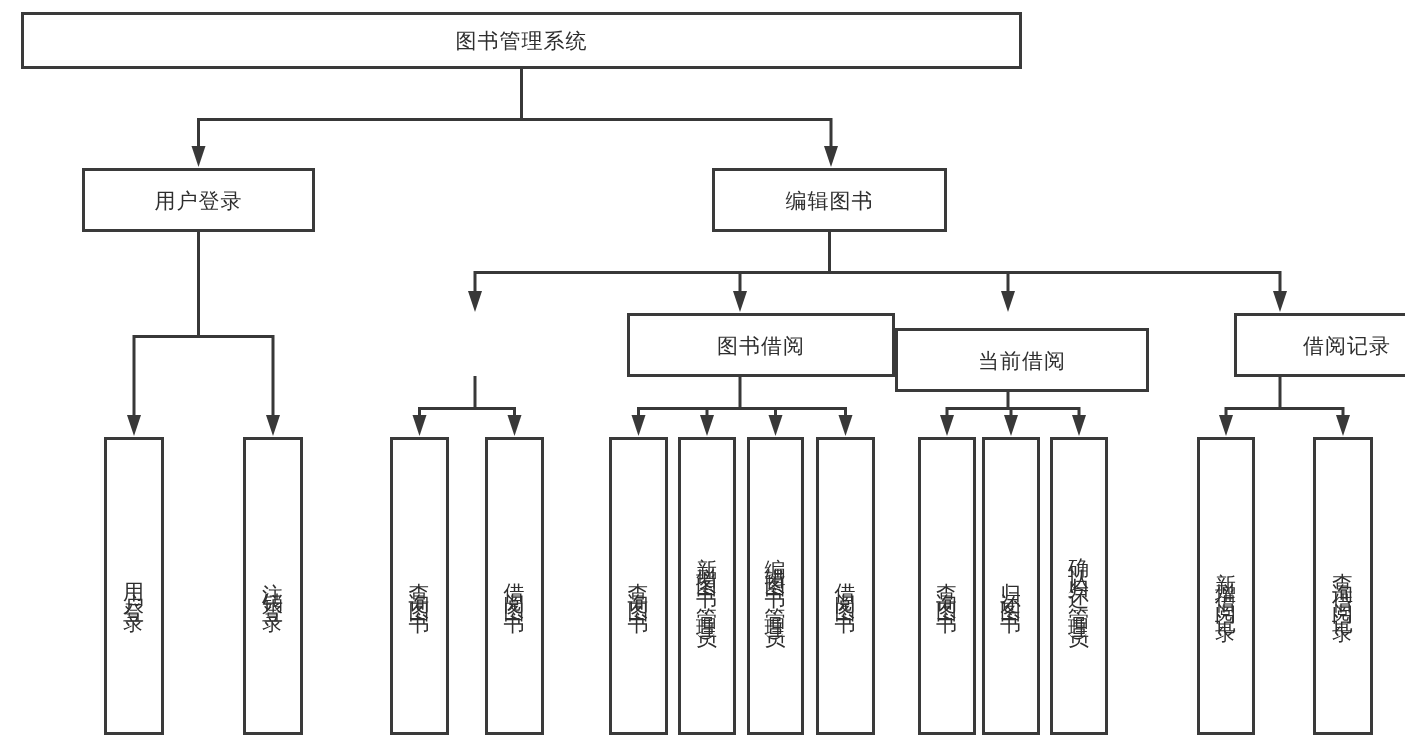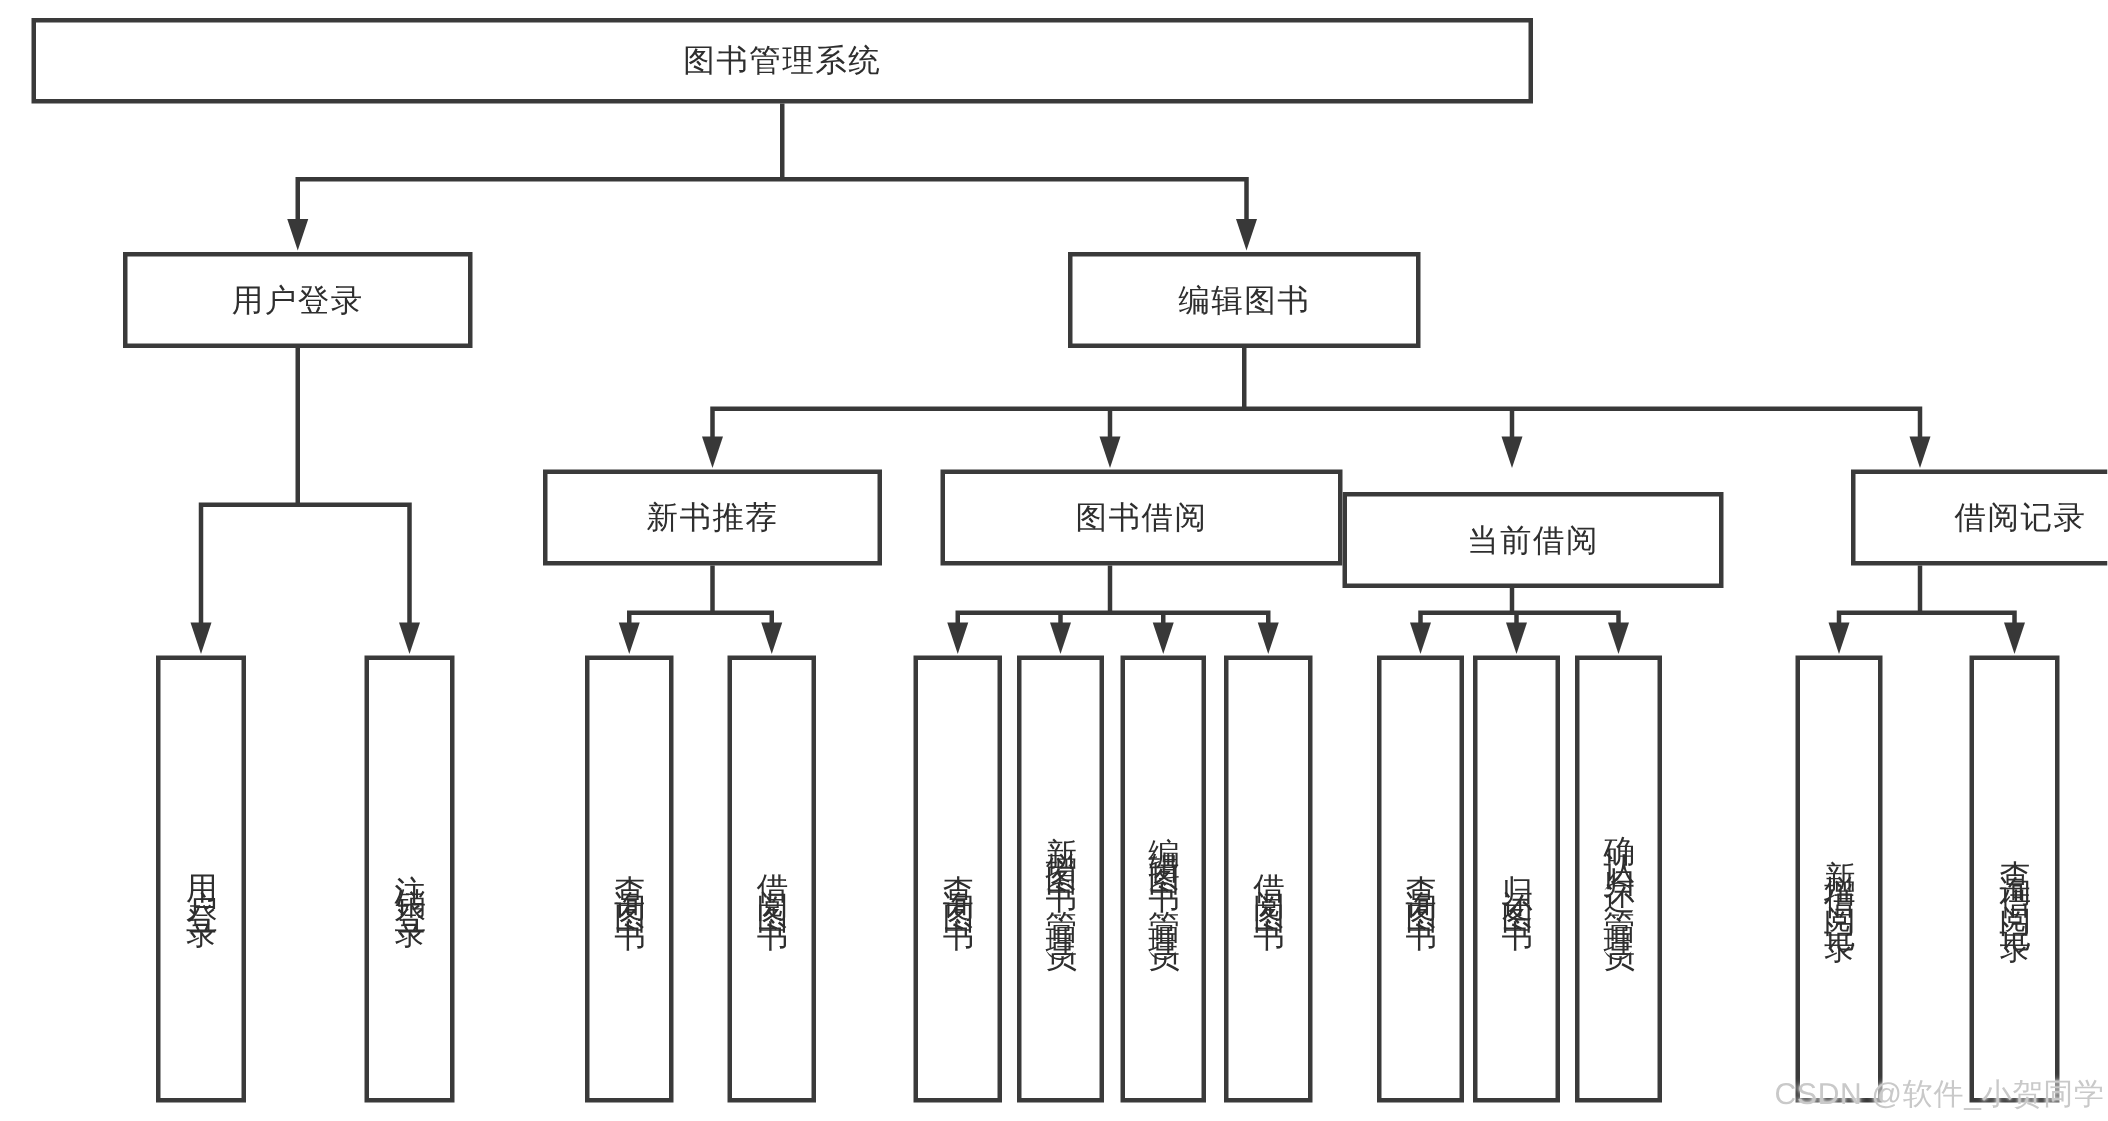--- a/index.html
+++ b/index.html
@@ -115,21 +115,20 @@
       <polygon points="1219,415 1233,415 1226,436"></polygon>
       <polygon points="1336,415 1350,415 1343,436"></polygon>
     </g>
   </svg>
 
   <div class="node" style="left:21px; top:12px; width:1001px; height:57px;">图书管理系统</div>
 
   <div class="node" style="left:82px; top:168px; width:233px; height:64px;">用户登录</div>
   <div class="node" style="left:712px; top:168px; width:235px; height:64px;">编辑图书</div>
 
-  <div class="node" style="left:362px; top:313px; width:226px; height:64px;">新书推荐</div>
   <div class="node" style="left:627px; top:313px; width:268px; height:64px;">图书借阅</div>
   <div class="node" style="left:895px; top:328px; width:254px; height:64px;">当前借阅</div>
   <div class="node" style="left:1234px; top:313px; width:226px; height:64px;">借阅记录</div>
 
   <div class="node leaf" style="left:104px; top:437px; width:60px; height:298px;">
     <span>用户登录</span>
   </div>
   <div class="node leaf" style="left:243px; top:437px; width:60px; height:298px;">
     <span>注销登录</span>
   </div>
@@ -164,14 +163,13 @@
     <span>确认归还（管理员）</span>
   </div>
 
   <div class="node leaf" style="left:1197px; top:437px; width:58px; height:298px;">
     <span>新增借阅记录</span>
   </div>
   <div class="node leaf" style="left:1313px; top:437px; width:60px; height:298px;">
     <span>查询借阅记录</span>
   </div>
 
-  <div id="watermark">CSDN @软件_小贺同学</div>
 </div>
 
 </body></html>

